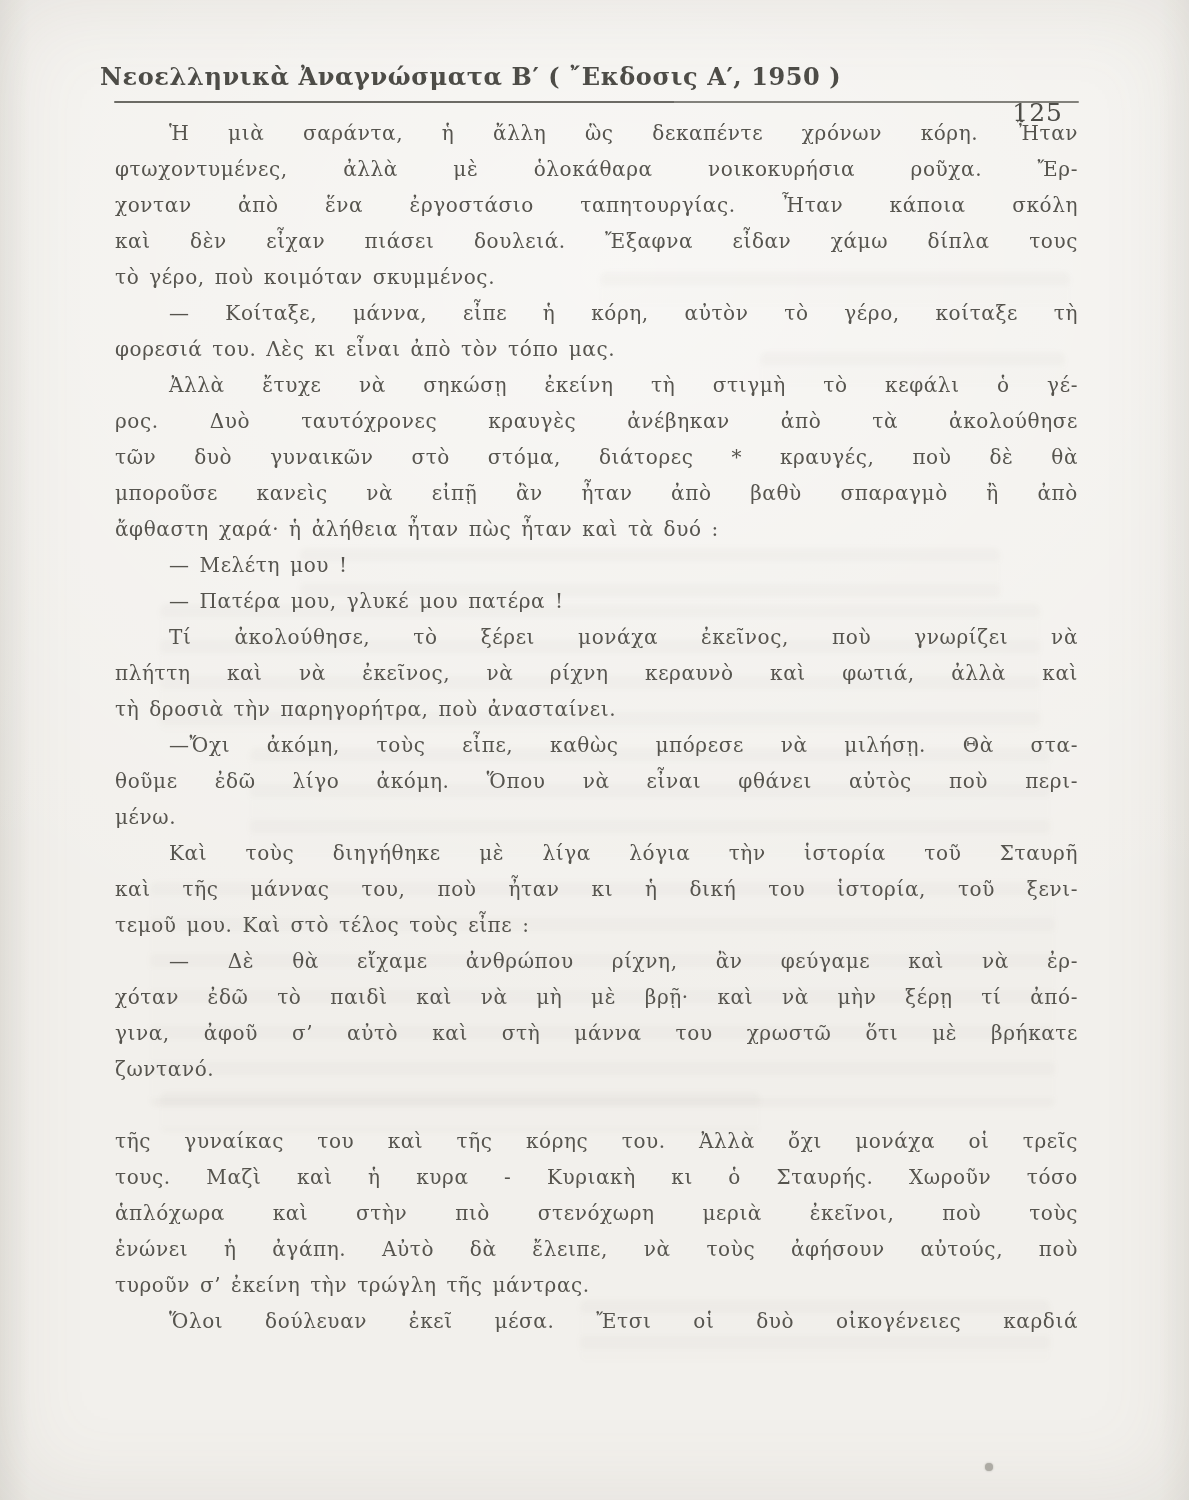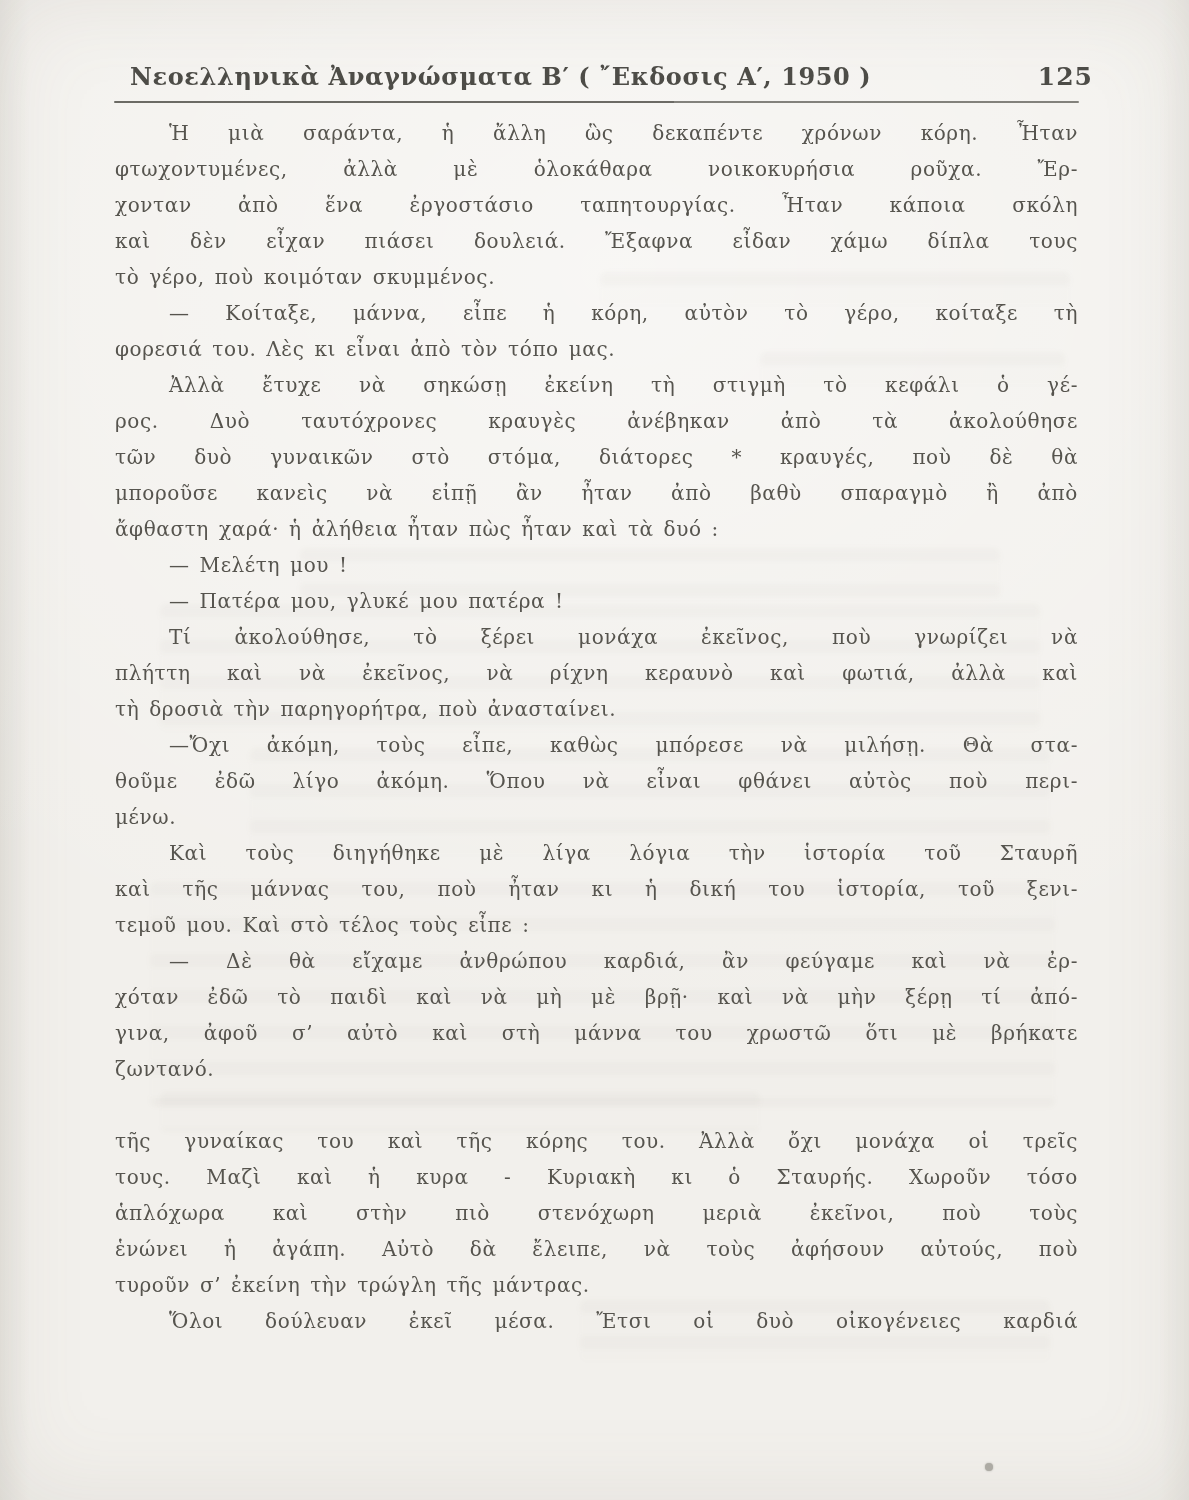--- a/index.html
+++ b/index.html
@@ -11,30 +11,30 @@
   .book-page{
     position:relative;width:1189px;height:1500px;
     background:
       radial-gradient(130% 85% at 52% 18%, rgba(255,255,255,.45), rgba(255,255,255,0) 62%),
       linear-gradient(90deg, #e6e4df 0, #f2f0ec 2.5%, #f2f0ec 97.5%, #e9e7e2 100%),
       linear-gradient(180deg, #f4f2ee 0, #f1efeb 70%, #edebe6 100%);
     box-shadow:inset 0 0 90px rgba(120,112,95,.12);
   }
   
   .page-header{
-    position:absolute;left:130px;top:62px;width:963px;
+    position:absolute;left:100px;top:62px;width:963px;
     display:flex;justify-content:space-between;align-items:flex-start;
     color:#4d4c47;
   }
   .header-title{
     font-size:24px;font-weight:600;letter-spacing:.6px;
     white-space:nowrap;
   }
   .page-number{
-    font-size:25px;font-weight:700;letter-spacing:1px;
+    font-size:25px;font-weight:400;letter-spacing:1px;margin-top:36px;
   }
   .header-rule{
     position:absolute;left:114px;top:101px;width:965px;height:2px;
     background:linear-gradient(90deg,#53524c 0 58%,#6e6d67 58% 100%);
     opacity:.85;border-radius:1px;
   }
   
   .page-body{
     position:absolute;left:115px;top:115px;width:963px;
     font-size:20px;line-height:36px;color:#56544e;
@@ -98,21 +98,21 @@
       <div class="tline indent last">— Πατέρα μου, γλυκέ μου πατέρα !</div>
       <div class="tline indent">Τί ἀκολούθησε, τὸ ξέρει μονάχα ἐκεῖνος, ποὺ γνωρίζει νὰ</div>
       <div class="tline">πλήττη καὶ νὰ ἐκεῖνος, νὰ ρίχνη κεραυνὸ καὶ φωτιά, ἀλλὰ καὶ</div>
       <div class="tline last">τὴ δροσιὰ τὴν παρηγορήτρα, ποὺ ἀνασταίνει.</div>
       <div class="tline indent">—Ὄχι ἀκόμη, τοὺς εἶπε, καθὼς μπόρεσε νὰ μιλήσῃ. Θὰ στα-</div>
       <div class="tline">θοῦμε ἐδῶ λίγο ἀκόμη. Ὅπου νὰ εἶναι φθάνει αὐτὸς ποὺ περι-</div>
       <div class="tline last">μένω.</div>
       <div class="tline indent">Καὶ τοὺς διηγήθηκε μὲ λίγα λόγια τὴν ἱστορία τοῦ Σταυρῆ</div>
       <div class="tline">καὶ τῆς μάννας του, ποὺ ἦταν κι ἡ δική του ἱστορία, τοῦ ξενι-</div>
       <div class="tline last">τεμοῦ μου. Καὶ στὸ τέλος τοὺς εἶπε :</div>
-      <div class="tline indent">— Δὲ θὰ εἴχαμε ἀνθρώπου καρδιά, ἂν φεύγαμε καὶ νὰ ἐρ-</div>
+      <div class="tline indent">— Δὲ θὰ εἴχαμε ἀνθρώπου ρίχνη, ἂν φεύγαμε καὶ νὰ ἐρ-</div>
       <div class="tline">χόταν ἐδῶ τὸ παιδὶ καὶ νὰ μὴ μὲ βρῇ· καὶ νὰ μὴν ξέρῃ τί ἀπό-</div>
       <div class="tline">γινα, ἀφοῦ σ’ αὐτὸ καὶ στὴ μάννα του χρωστῶ ὅτι μὲ βρήκατε</div>
       <div class="tline last">ζωντανό.</div>
       <div class="para-gap"></div>
       <div class="tline">τῆς γυναίκας του καὶ τῆς κόρης του. Ἀλλὰ ὄχι μονάχα οἱ τρεῖς</div>
       <div class="tline">τους. Μαζὶ καὶ ἡ κυρα - Κυριακὴ κι ὁ Σταυρής. Χωροῦν τόσο</div>
       <div class="tline">ἁπλόχωρα καὶ στὴν πιὸ στενόχωρη μεριὰ ἐκεῖνοι, ποὺ τοὺς</div>
       <div class="tline">ἑνώνει ἡ ἀγάπη. Αὐτὸ δὰ ἔλειπε, νὰ τοὺς ἀφήσουν αὐτούς, ποὺ</div>
       <div class="tline last">τυροῦν σ’ ἐκείνη τὴν τρώγλη τῆς μάντρας.</div>
       <div class="tline indent">Ὅλοι δούλευαν ἐκεῖ μέσα. Ἔτσι οἱ δυὸ οἰκογένειες καρδιά</div>

